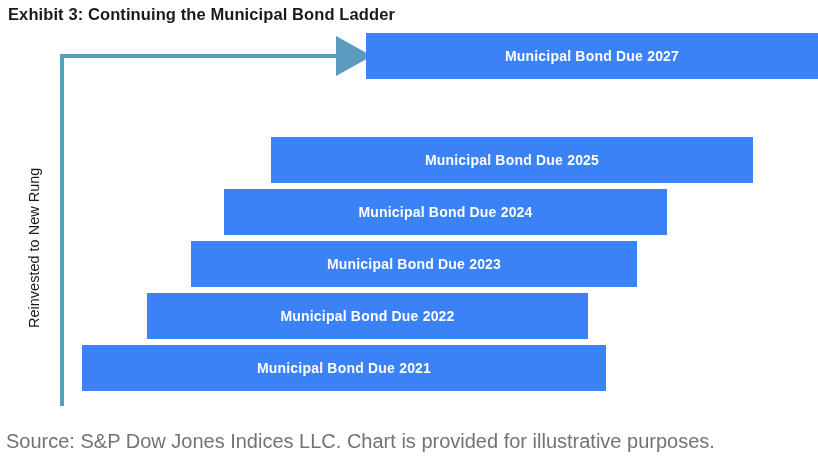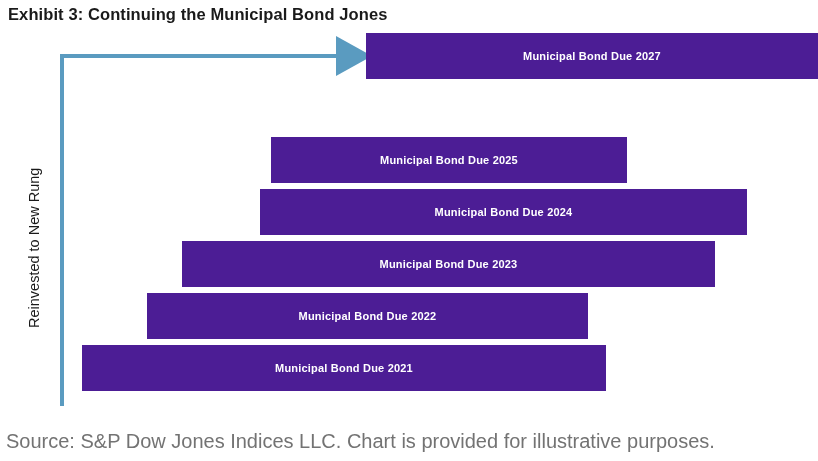--- a/index.html
+++ b/index.html
@@ -63,66 +63,66 @@
     position: absolute;
     left: 0;
     top: 0;
     width: 818px;
     height: 395px;
   }
 
   .bar {
     position: absolute;
     height: 46px;
-    background: #4c1d95;
+    background: #3b82f6;
     color: #ffffff;
-    font-size: 11px;
+    font-size: 14px;
     font-weight: bold;
     display: flex;
     align-items: center;
     justify-content: center;
     text-align: center;
     letter-spacing: 0.2px;
   }
 
   .source {
     position: absolute;
     left: 6px;
     top: 430px;
     font-size: 20px;
     color: #737373;
     white-space: nowrap;
   }
 </style>
 </head>
 <body>
 
-<div class="title">Exhibit 3: Continuing the Municipal Bond Jones</div>
+<div class="title">Exhibit 3: Continuing the Municipal Bond Ladder</div>
 
 <div class="chart-area">
 
   <div class="axis-label">Reinvested to New Rung</div>
 
   <svg class="arrow-path" viewBox="0 0 818 395" width="818" height="395" xmlns="http://www.w3.org/2000/svg">
     <path d="M 62 362 L 62 28 L 340 28" fill="none" stroke="#5a9bc0" stroke-width="4"></path>
     <path d="M 62 362 L 62 378" fill="none" stroke="#5a9bc0" stroke-width="4"></path>
     <polygon points="336,8 372,28 336,48" fill="#5a9bc0"></polygon>
   </svg>
 
   <div class="bars">
     <div class="bar" style="left:366px; top:5px; width:452px;">
       <span>Municipal Bond Due 2027</span>
     </div>
-    <div class="bar" style="left:271px; top:109px; width:356px;">
+    <div class="bar" style="left:271px; top:109px; width:482px;">
       <span>Municipal Bond Due 2025</span>
     </div>
-    <div class="bar" style="left:224px; top:161px; width:487px;margin-left:36px;">
+    <div class="bar" style="left:224px; top:161px; width:443px;">
       <span>Municipal Bond Due 2024</span>
     </div>
-    <div class="bar" style="left:182px; top:213px; width:533px;text-align:center;">
+    <div class="bar" style="left:191px; top:213px; width:446px;text-align:center;">
       <span>Municipal Bond Due 2023</span>
     </div>
     <div class="bar" style="left:147px; top:265px; width:441px;">
       <span>Municipal Bond Due 2022</span>
     </div>
     <div class="bar" style="left:82px; top:317px; width:524px;">
       <span>Municipal Bond Due 2021</span>
     </div>
   </div>
 

